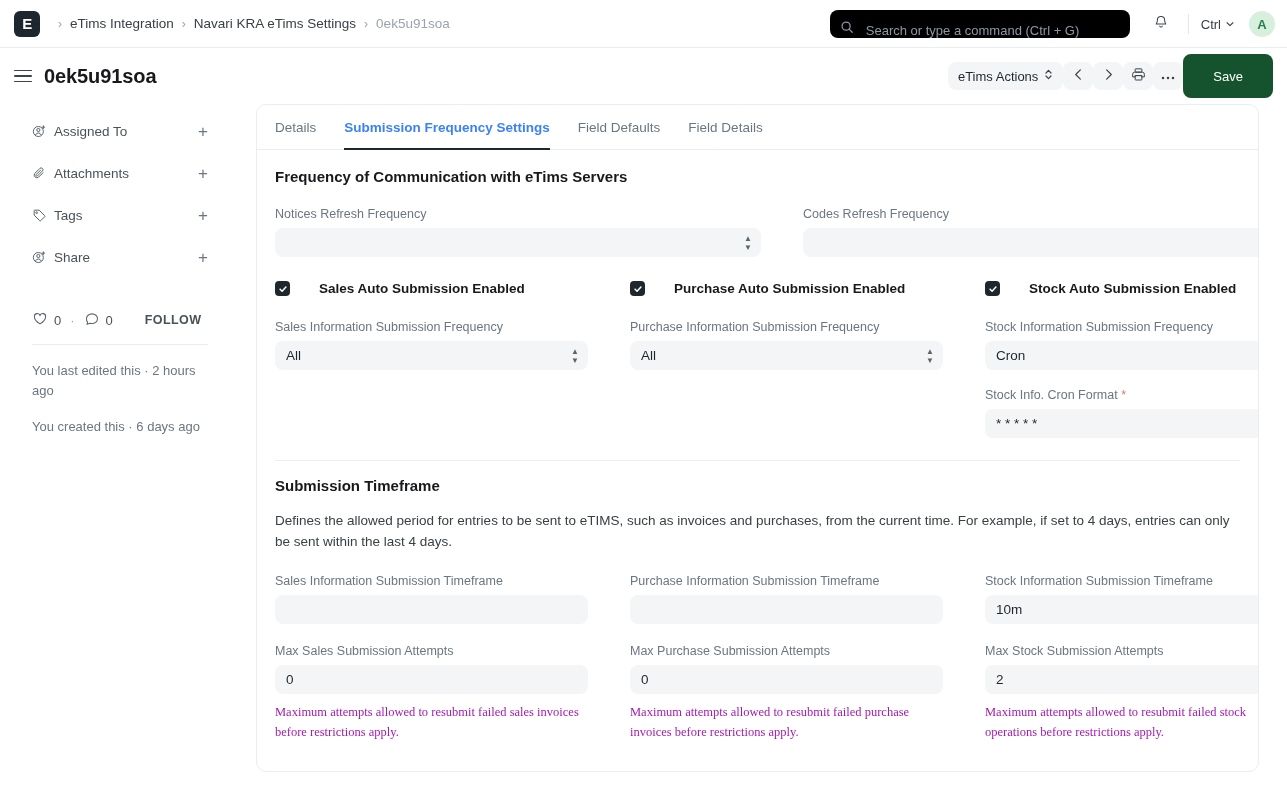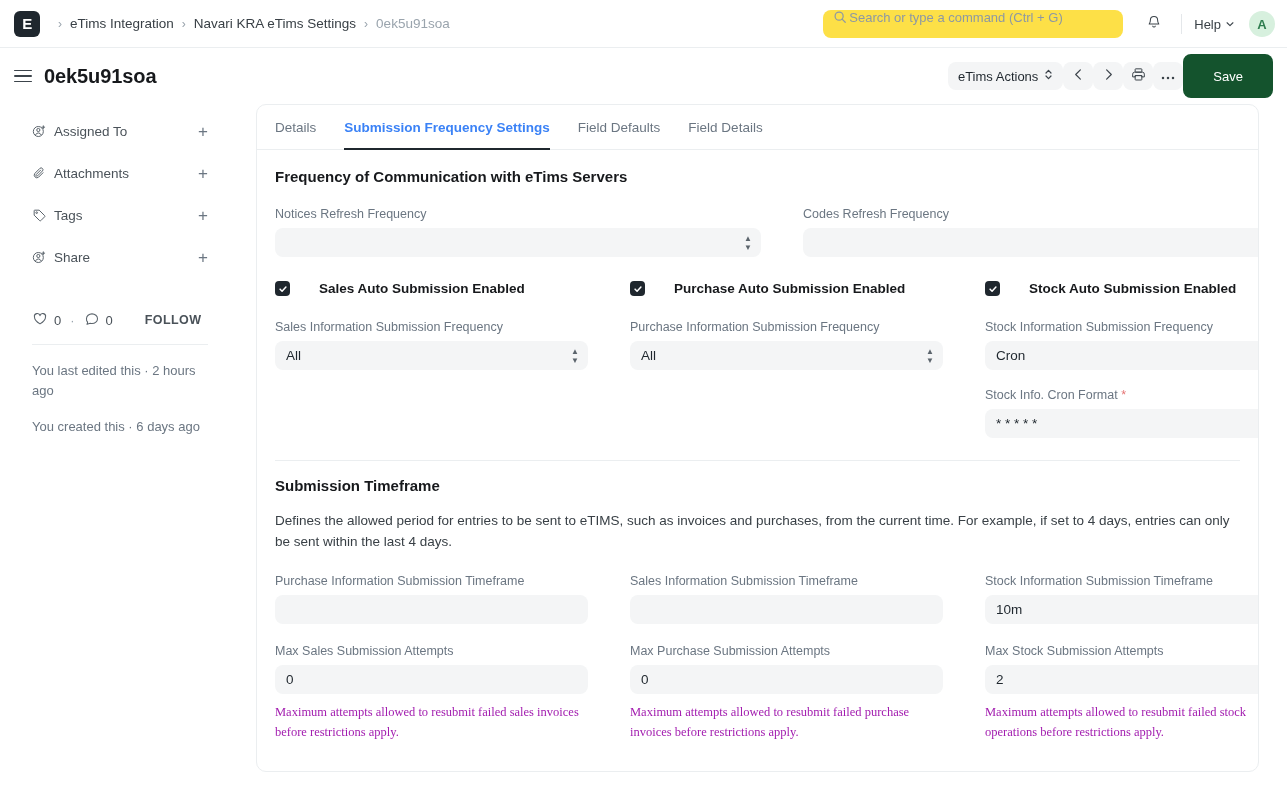--- a/index.html
+++ b/index.html
@@ -34,25 +34,25 @@
   .crumb-sep { color: #9aa4ad; margin: 0 8px; font-size: 12px; }
   .crumb { color: #394046; text-decoration: none; white-space: nowrap; }
   .crumb.muted { color: #9aa4ad; }
 
   .nav-right {
     position: absolute; right: 12px; top: 0; height: 48px;
     display: flex; align-items: center; gap: 0px;
   }
   .search-box {
     width: 300px; height: 28px;
-    background: #fde047;
+    background: #000000;
     border-radius: 8px;
-    display: flex; align-items: flex-start;
+    display: flex; align-items: flex-end;
     padding: 0 10px;
-    gap: 2px;
+    gap: 12px;
   }
   .search-box input {
     border: none; outline: none; background: transparent;
     font-family: "Liberation Sans", sans-serif;
     font-size: 13px; color: #6b7682; width: 100%;
   }
   .search-box input::placeholder { color: #8d98a3; }
   .bell-btn {
     width: 30px; height: 30px; margin-left: 16px;
     display: flex; align-items: center; justify-content: center;
@@ -227,21 +227,21 @@
         <svg width="16" height="16" viewBox="0 0 20 20" fill="none" stroke="#3c444b" stroke-width="1.3">
           <path d="M10 3a4.5 4.5 0 0 0-4.5 4.5c0 3.2-1 4.4-1.5 5h12c-.5-.6-1.5-1.8-1.5-5A4.5 4.5 0 0 0 10 3z" stroke-linejoin="round"></path>
           <path d="M8.4 15.2a1.7 1.7 0 0 0 3.2 0" stroke-linecap="round"></path>
         </svg>
       </span>
     </div>
 
     <div class="nav-divider"></div>
 
     <div class="help-btn">
-      <span>Help</span>
+      <span>Ctrl</span>
       <span>
         <svg width="10" height="10" viewBox="0 0 12 12" fill="none" stroke="#3c444b" stroke-width="1.3">
           <path d="M2.5 4.5L6 8l3.5-3.5" stroke-linecap="round" stroke-linejoin="round"></path>
         </svg>
       </span>
     </div>
 
     <div class="avatar">A</div>
   </div>
 </div>
@@ -484,25 +484,25 @@
 
       <div class="divider" style="margin-top:22px"></div>
     </div>
 
     <div class="section" style="padding-top:16px">
       <div class="section-title" style="margin-bottom:16px">Submission Timeframe</div>
       <div class="para">Defines the allowed period for entries to be sent to eTIMS, such as invoices and purchases, from the current time. For example, if set to 4 days, entries can only be sent within the last 4 days.</div>
 
       <div class="grid3">
         <div class="col">
+          <label class="flabel">Sales Information Submission Timeframe</label>
+          <input class="finput" type="text" value="" style="">
+        </div>
+        <div class="col">
           <label class="flabel">Purchase Information Submission Timeframe</label>
-          <input class="finput" type="text" value="" style="">
-        </div>
-        <div class="col">
-          <label class="flabel">Sales Information Submission Timeframe</label>
           <input class="finput" type="text" value="" style="">
         </div>
         <div class="col">
           <label class="flabel">Stock Information Submission Timeframe</label>
           <input class="finput" type="text" value="10m" style="">
         </div>
       </div>
 
       <div class="grid3" style="margin-top:20px">
         <div class="col">

